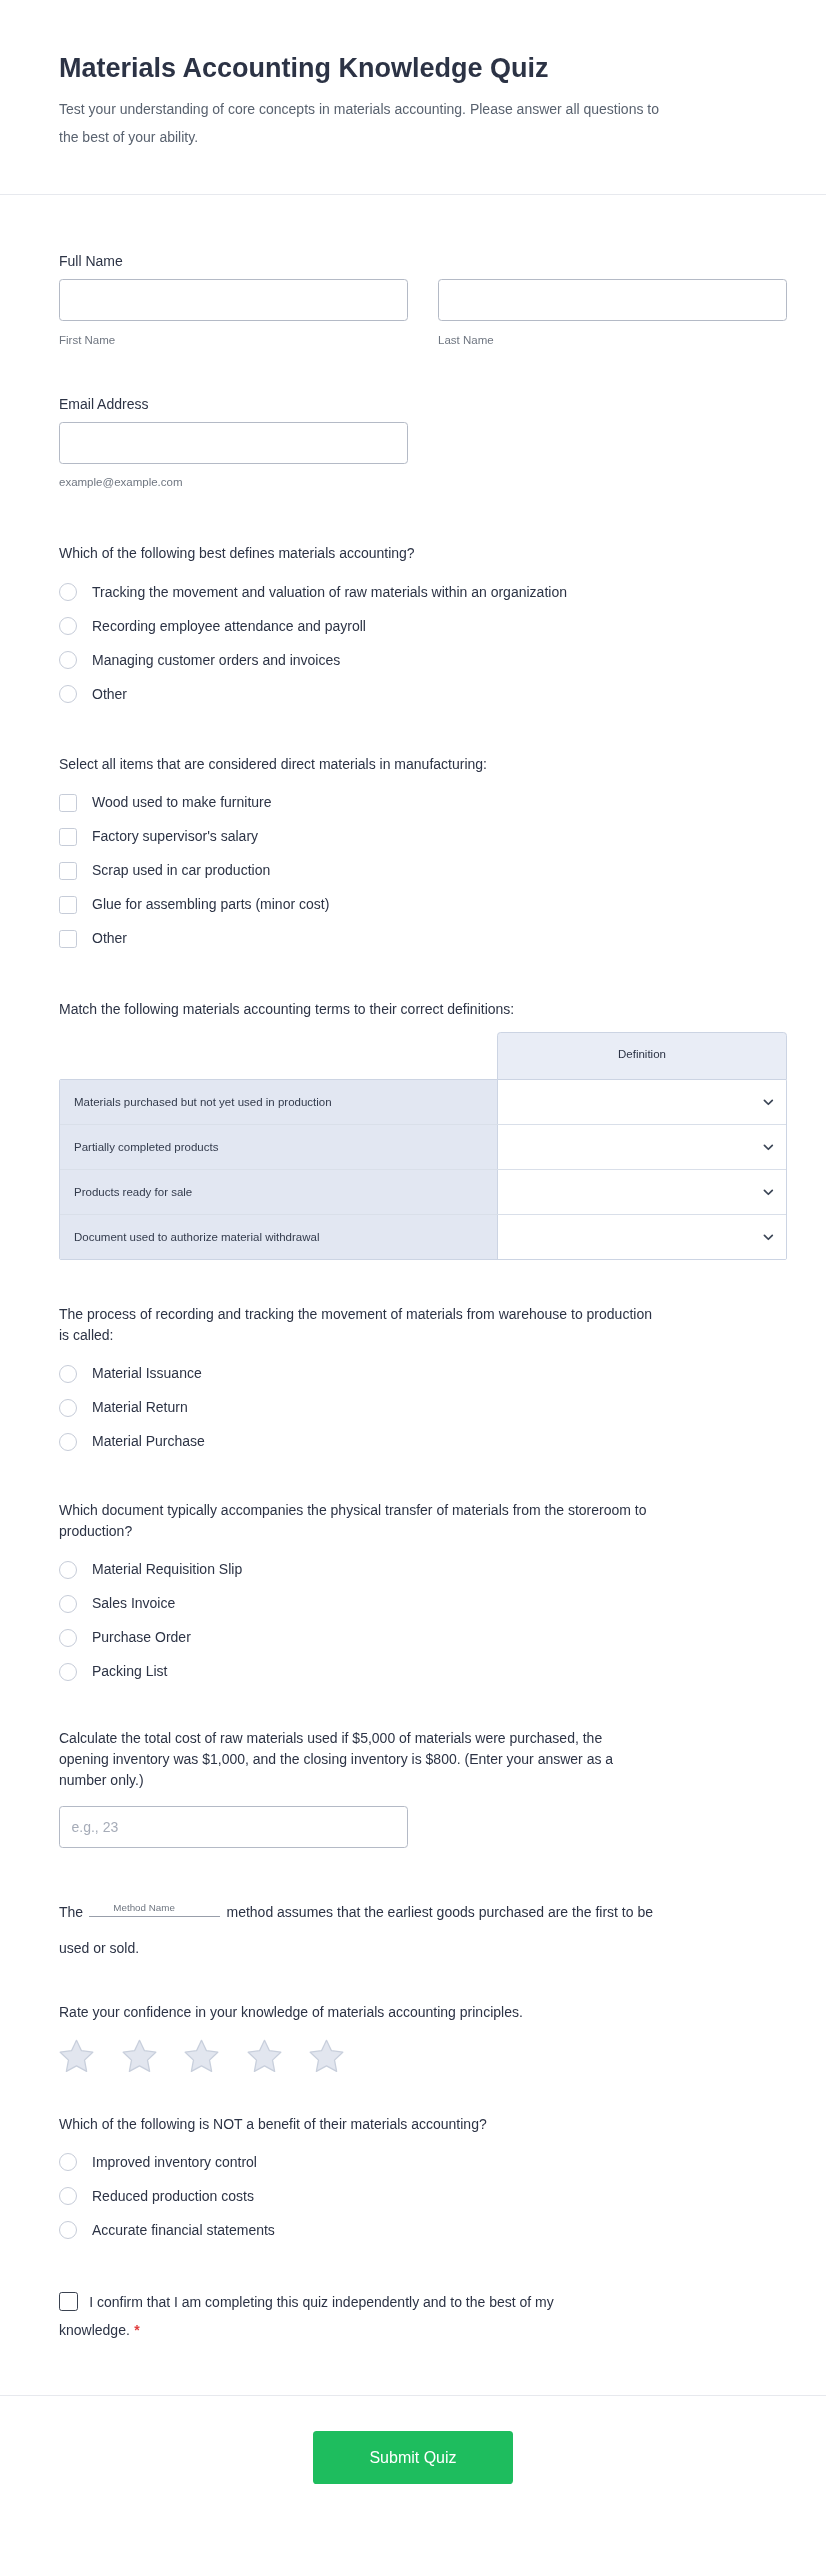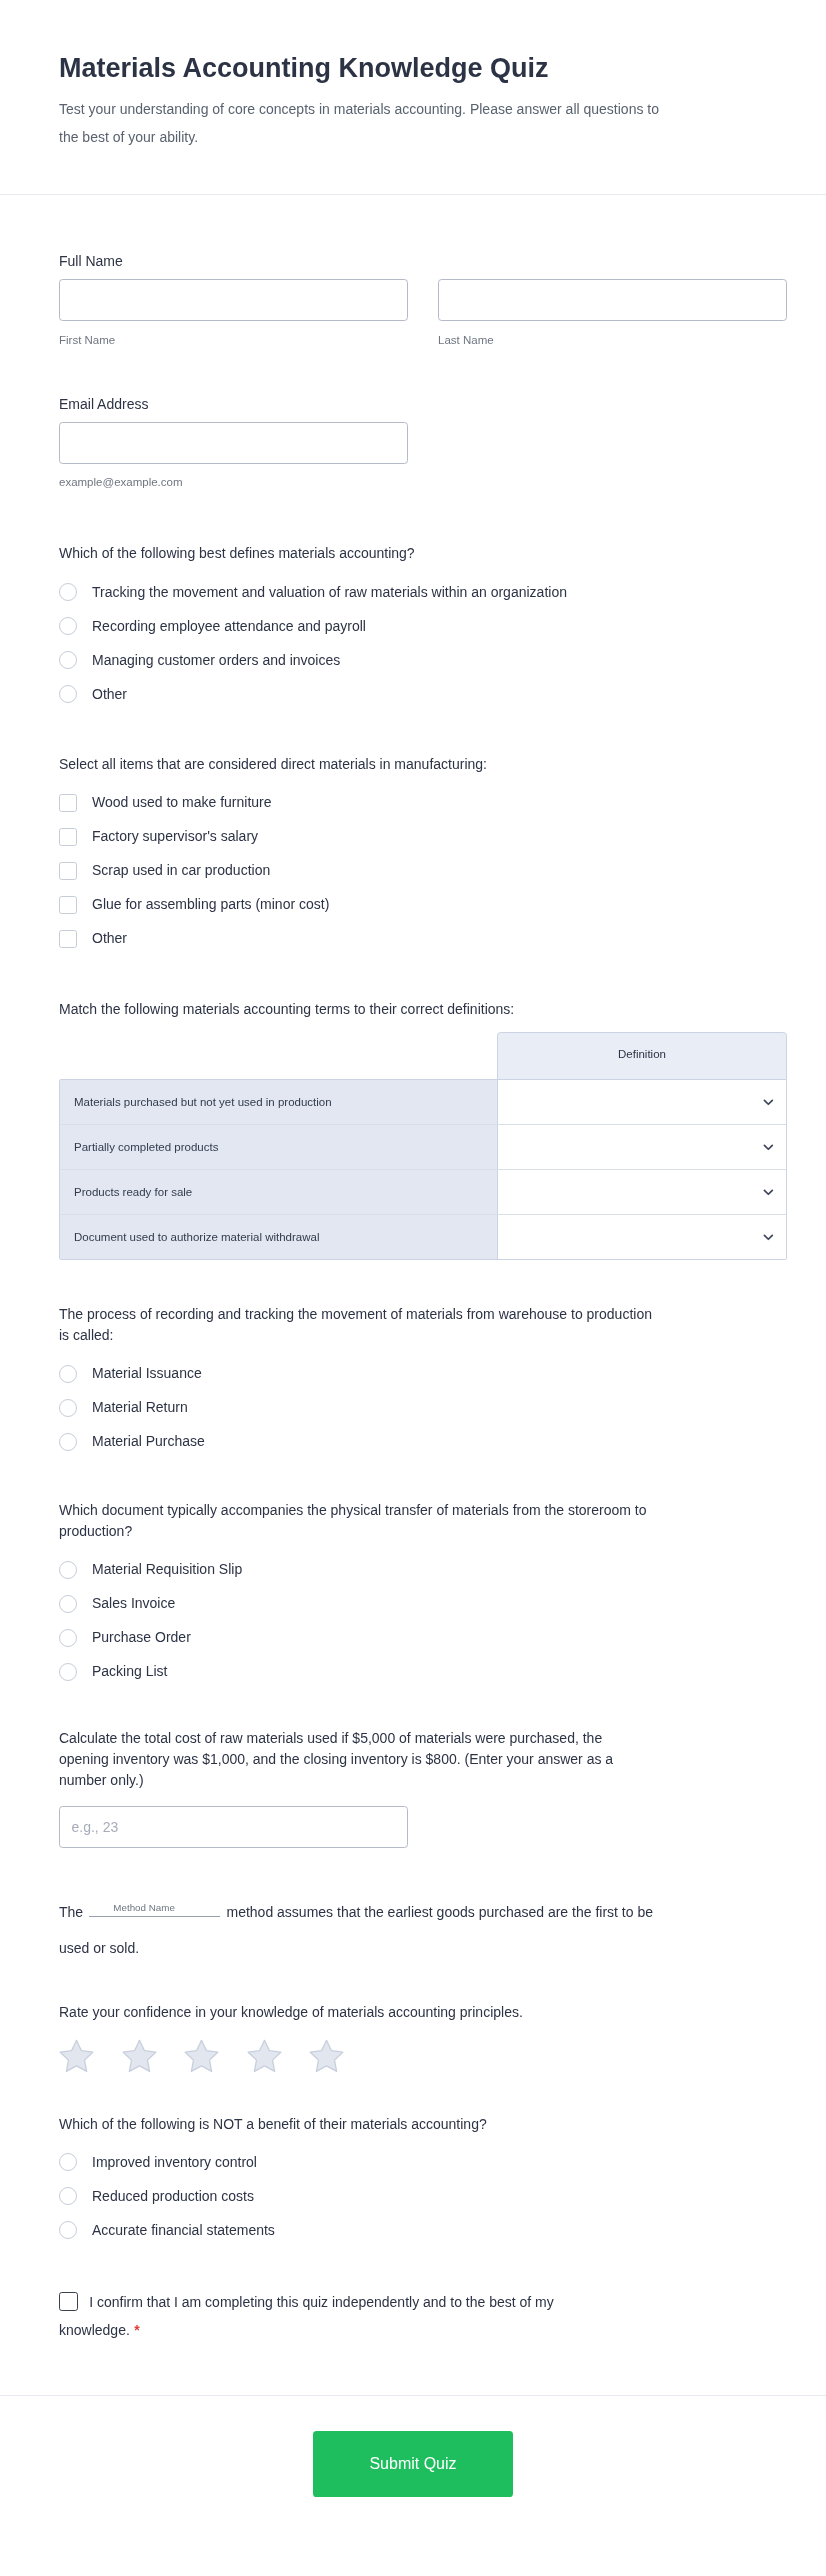--- a/index.html
+++ b/index.html
@@ -191,21 +191,21 @@
     vertical-align: -3.6px;
     margin-right: 11.5px;
     cursor: pointer;
   }
   .req-star { color: #e03e3e; font-weight: 700; margin-left: 4.4px; }
 
   
   .submit-row { margin: 35px -39px 0 -59px; text-align: center; }
   .submit-btn {
     width: 200px;
-    height: 66px;
+    height: 53px;
     background: #1ebd5e;
     color: #ffffff;
     border: none;
     border-radius: 3.6px;
     font-family: "Liberation Sans", sans-serif;
     font-size: 16px;
     font-weight: 500;
     cursor: pointer;
   }
 </style>

